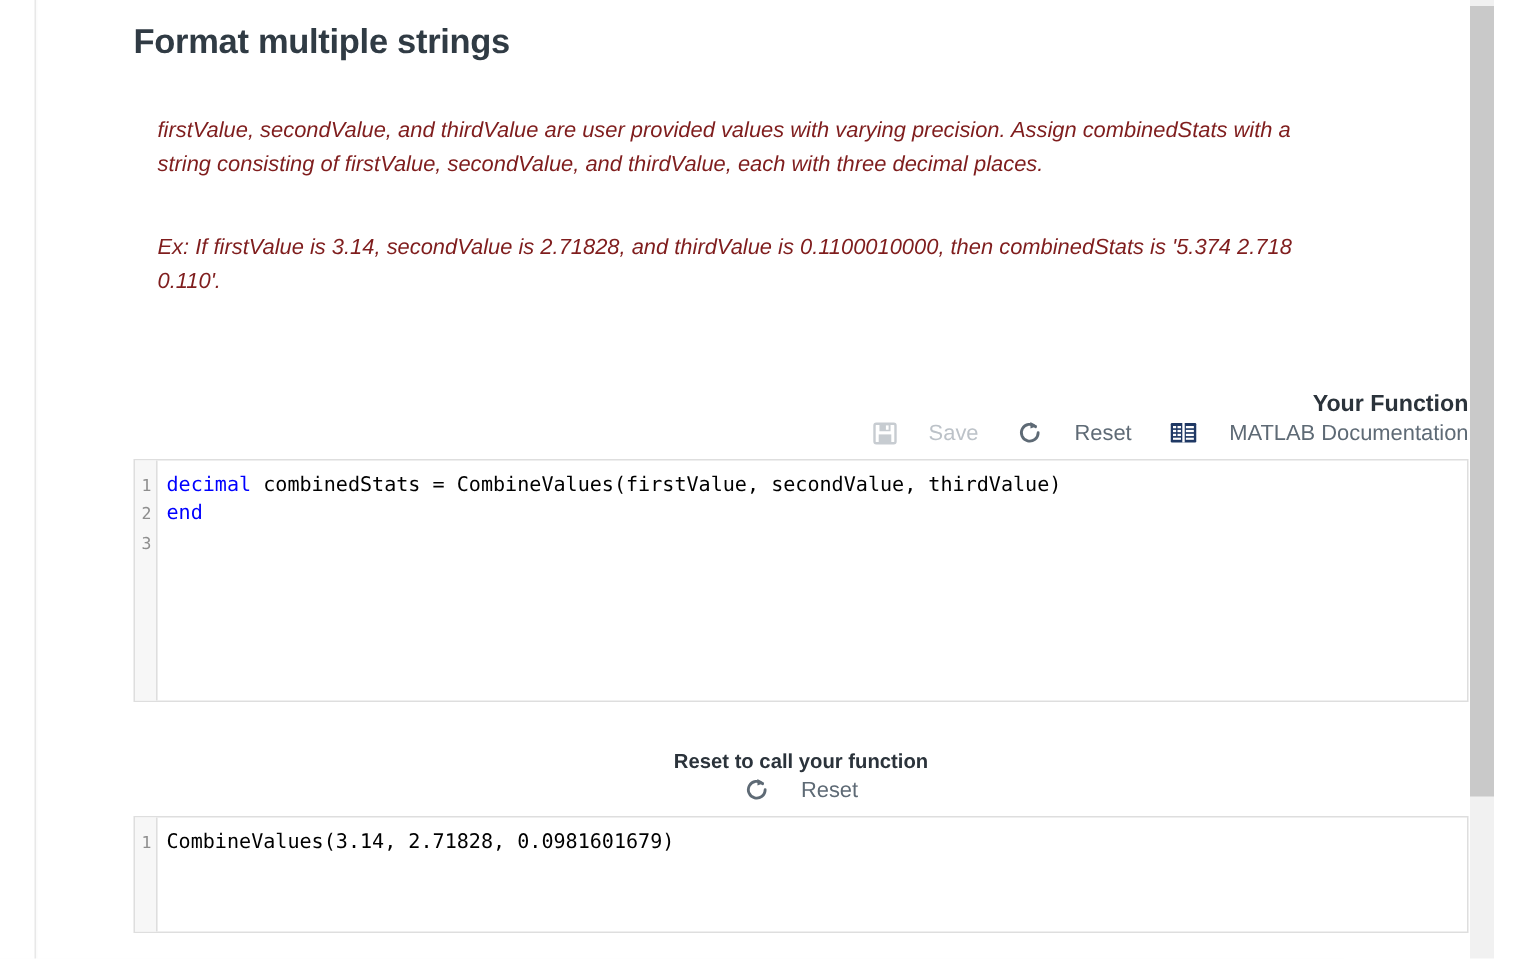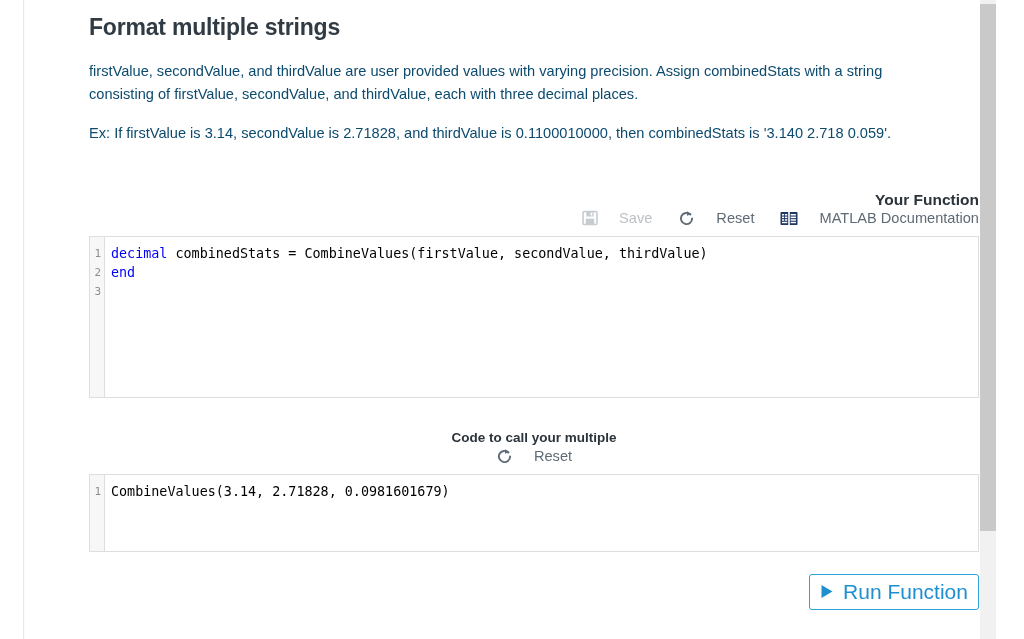--- a/index.html
+++ b/index.html
@@ -74,25 +74,26 @@
   .page-title {
     font-size: 23px;
     font-weight: bold;
     color: #303b44;
     margin: 0;
     padding-top: 14px;
     letter-spacing: -0.2px;
   }
   .desc {
     font-size: 14.6px;
-    color: #0c4a6e;
+    color: #7f1d1d;
     line-height: 22.5px;
-    margin: 0;
+    margin: 16px;
     padding-top: 19px;
     max-width: 830px;
+    font-style: italic;
   }
   .desc.example {
     padding-top: 17px;
   }
 
   
   .section-head {
     display: flex;
     align-items: flex-end;
     justify-content: space-between;
@@ -212,21 +213,21 @@
 
   <div id="left-rail"></div>
 
   <div id="content-panel">
     <div id="content-inner">
 
       <h1 class="page-title">Format multiple strings</h1>
 
       <p class="desc">firstValue, secondValue, and thirdValue are user provided values with varying precision. Assign combinedStats with a string consisting of firstValue, secondValue, and thirdValue, each with three decimal places.</p>
 
-      <p class="desc example">Ex: If firstValue is 3.14, secondValue is 2.71828, and thirdValue is 0.1100010000, then combinedStats is '3.140 2.718 0.059'.</p>
+      <p class="desc example">Ex: If firstValue is 3.14, secondValue is 2.71828, and thirdValue is 0.1100010000, then combinedStats is '5.374 2.718 0.110'.</p>
 
       <div class="section-head">
         <div class="section-title">Your Function</div>
 
         <div class="tool-row">
 
           <button class="tool-btn disabled">
             <span>
               <svg width="16" height="16" viewBox="0 0 16 16">
                 <rect x="1" y="1.5" width="14" height="13" rx="1.2" fill="#ffffff" stroke="#c7ccd1" stroke-width="1.6"></rect>
@@ -278,21 +279,21 @@
             <div class="ln">2</div>
             <div class="ln">3</div>
           </div>
         <div class="code-area">
             <div class="code-line"><span class="kw">decimal</span><span> combinedStats = CombineValues(firstValue, secondValue, thirdValue)</span></div>
             <div class="code-line"><span class="kw">end</span></div>
           </div>
       </div>
 
       <div class="section-head second">
-        <div class="section-title small">Code to call your multiple</div>
+        <div class="section-title small">Reset to call your function</div>
 
         <div class="tool-row">
           <button class="tool-btn">
             <span>
               <svg width="17" height="17" viewBox="0 0 17 17">
                 <path d="M14.1 8.5a5.6 5.6 0 1 1-1.72-4.03" fill="none" stroke="#5e6a75" stroke-width="1.9" stroke-linecap="round"></path>
                 <path d="M8.9 1.3 L13.5 4.0 L9.0 5.7 Z" fill="#5e6a75"></path>
               </svg>
             </span>
             <span>Reset</span>

